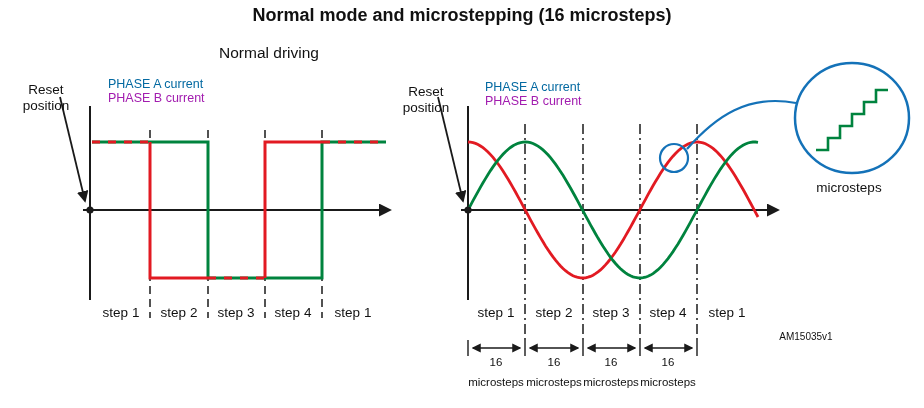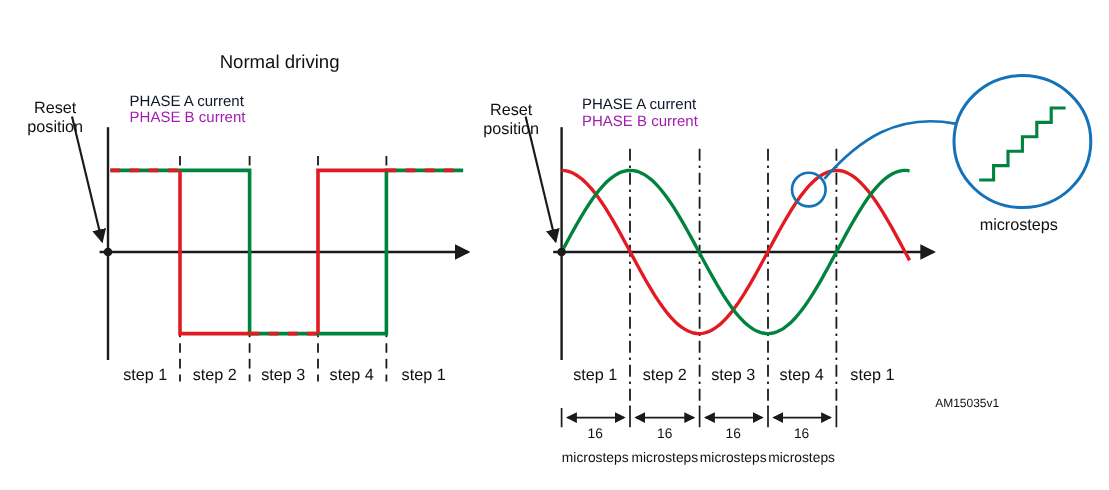--- a/index.html
+++ b/index.html
@@ -13,28 +13,28 @@
   }
   #fig svg { position: absolute; left: 0; top: 0; }
   .t {
     position: absolute;
     color: #111111;
     white-space: pre-line;
     line-height: 1.15;
   }
   .ctr { transform: translateX(-50%); text-align: center; }
   .title  { font-size: 18px; font-weight: 700; }
-  .sub    { font-size: 15.5px; }
+  .sub    { font-size: 15.5px; margin-left: 36px; }
   .reset  { font-size: 13.5px; margin-top: 26px; }
   .leg    { font-size: 12.5px; }
   .step   { font-size: 13.5px; text-align: right; }
   .small  { font-size: 11.5px; }
   .wm     { font-size: 10px; }
   .inset-lbl { font-size: 13.5px; }
-  .red   { color: #0f172a; }
+  .red   { color: #0369a1; }
   .green { color: #a21caf; }
 </style>
 </head>
 <body>
 
 <div id="fig">
 
   <svg width="924" height="408" viewBox="0 0 924 408">
     <defs>
       <marker id="ah" viewBox="0 0 10 10" refX="8.5" refY="5" markerWidth="6.5" markerHeight="6.5" orient="auto-start-reverse">
@@ -87,20 +87,21 @@
     </g>
 
     <g fill="none">
       <path d="M687,149 C716,116 748,94 796,103" stroke="#1472b8" stroke-width="2.2"></path>
       <ellipse cx="852" cy="118" rx="57" ry="55" fill="#ffffff" stroke="#1472b8" stroke-width="2.5"></ellipse>
       <path d="M816,150 H828 V138 H840 V126 H852 V114 H864 V102 H876 V90 H888" stroke="#00833e" stroke-width="2.6"></path>
       <circle cx="674" cy="158" r="14" stroke="#1472b8" stroke-width="2.2"></circle>
     </g>
   </svg>
 
+  <div class="t title ctr" style="left:462px; top:5px;">Normal mode and microstepping (16 microsteps)</div>
 
   <div class="t sub ctr" style="left:233px; top:44px;">Normal driving</div>
 
   <div class="t reset ctr" style="left:46px;  top:56px;">Reset
 position</div>
   <div class="t reset ctr" style="left:426px; top:58px;">Reset
 position</div>
 
   <div class="t leg red" style="left:108px; top:77px;">PHASE A current</div>
   <div class="t leg green" style="left:108px; top:91px;">PHASE B current</div>

